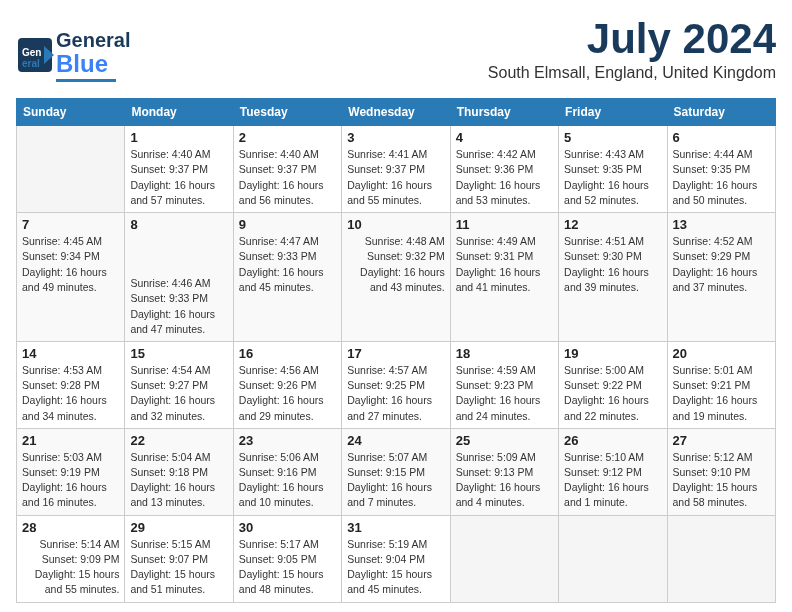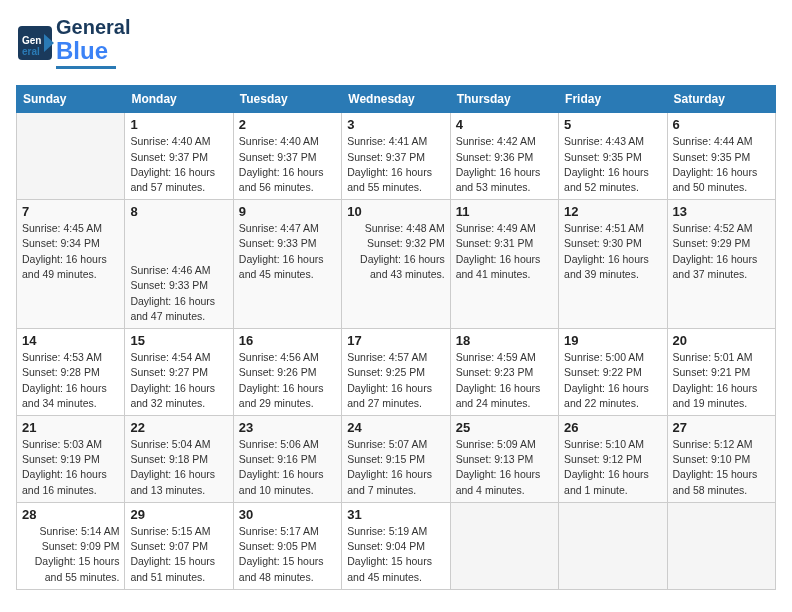--- a/index.html
+++ b/index.html
@@ -95,20 +95,24 @@
         <text x="6" y="31" font-size="10" fill="#2a7ab5" font-family="Arial" font-weight="bold">eral</text>
         <polygon points="28,10 38,19 28,28" fill="#2a7ab5"></polygon>
       </svg>
       <div style="display:flex;flex-direction:column;line-height:1.1">
         <span style="font-size:20px;font-weight:bold;color:#1a3a5c;">General</span>
         <span style="font-size:24px;font-weight:bold;color:#3b82f6;">Blue</span>
         <div class="logo-line"></div>
       </div>
     </div>
   </div>
+  <div class="title-area">
+    <div class="month-year">July 2024</div>
+    <div class="location">South Elmsall, England, United Kingdom</div>
+  </div>
 </div>
 
 <table>
   <thead>
     <tr>
     <th>Sunday</th>
         <th>Monday</th>
         <th>Tuesday</th>
         <th>Wednesday</th>
         <th>Thursday</th>

